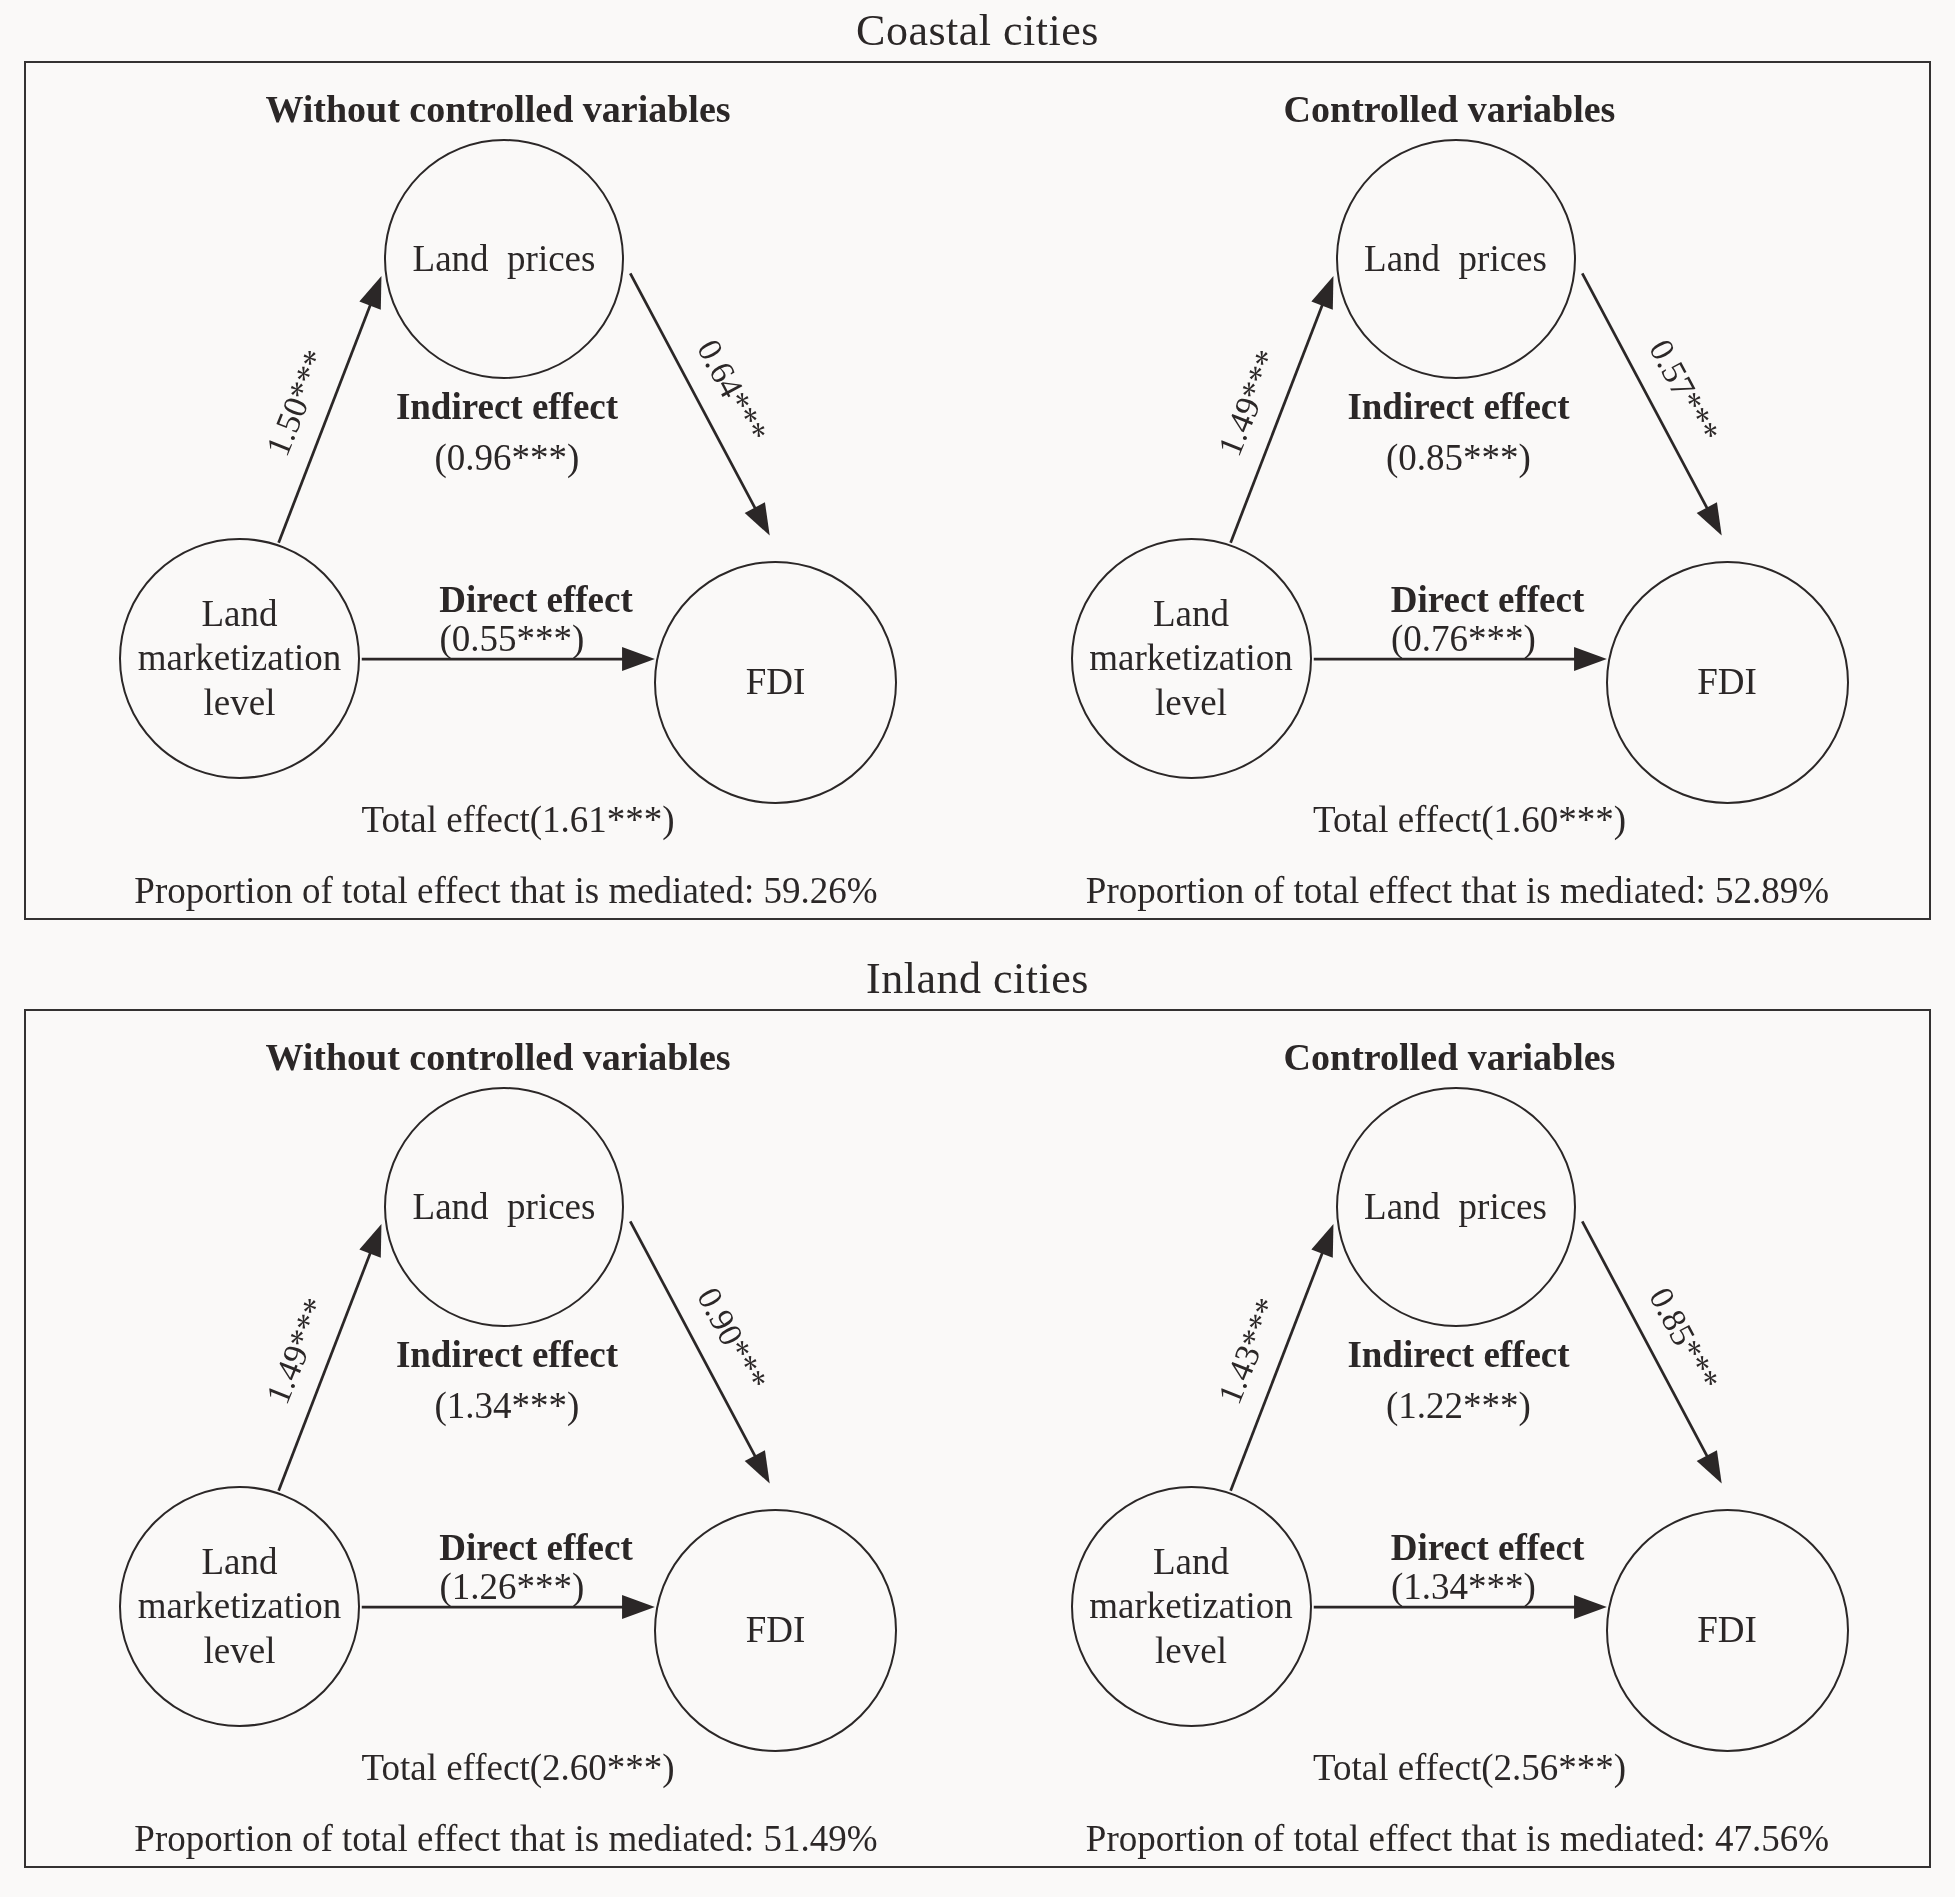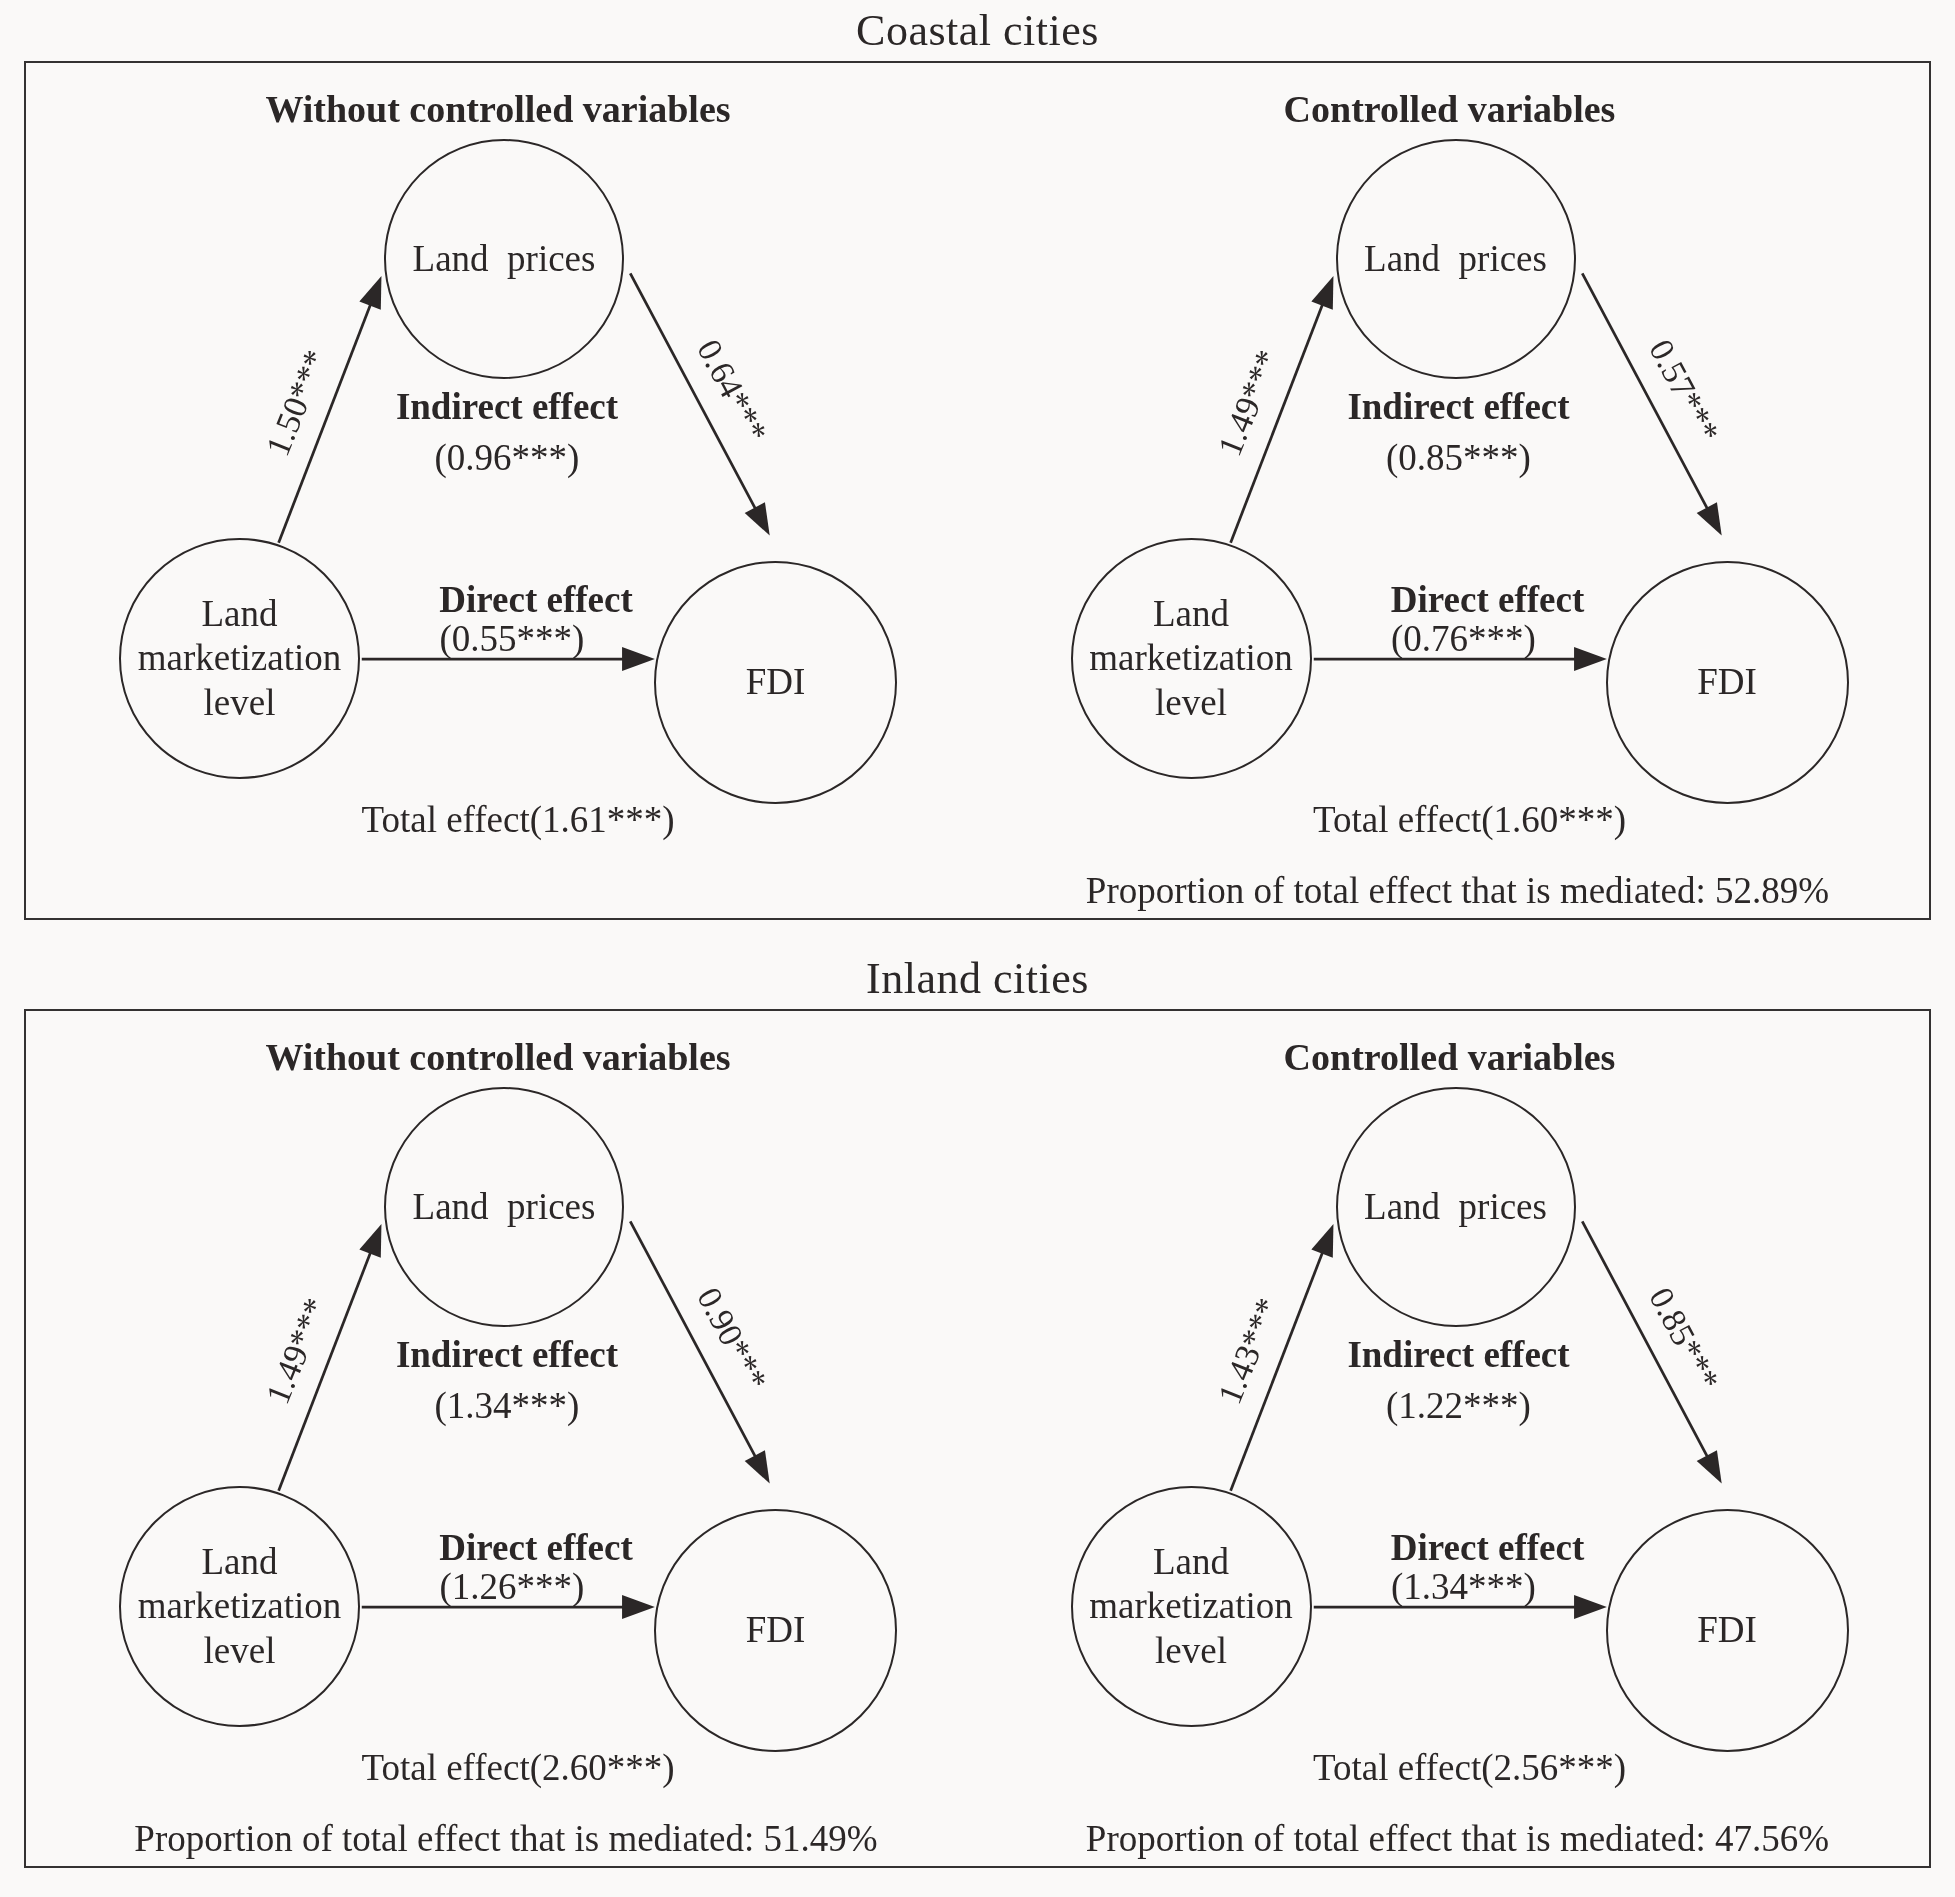--- a/index.html
+++ b/index.html
@@ -96,20 +96,21 @@
     <div class="lbl path-a">1.50***</div>
     <div class="lbl path-b">0.64***</div>
 
     <div class="lbl indirect-1">Indirect effect</div>
     <div class="lbl indirect-2">(0.96***)</div>
 
     <div class="lbl direct-1">Direct effect</div>
     <div class="lbl direct-2">(0.55***)</div>
 
     <div class="lbl total">Total effect(1.61***)</div>
+    <div class="lbl proportion">Proportion of total effect that is mediated: 59.26%</div>
 
   </div>
 </div>
     <div class="diagram">
   <div class="dg">
 
     <svg class="dg-svg" viewBox="0 0 1740 1565" preserveAspectRatio="none">
       <line class="arrow-line" x1="462" y1="878" x2="630" y2="442"></line>
       <polygon class="arrow-head" points="650,390 648.8,451.6 609.6,436.6"></polygon>
       <line class="arrow-line" x1="1105" y1="385" x2="1334" y2="816"></line>

